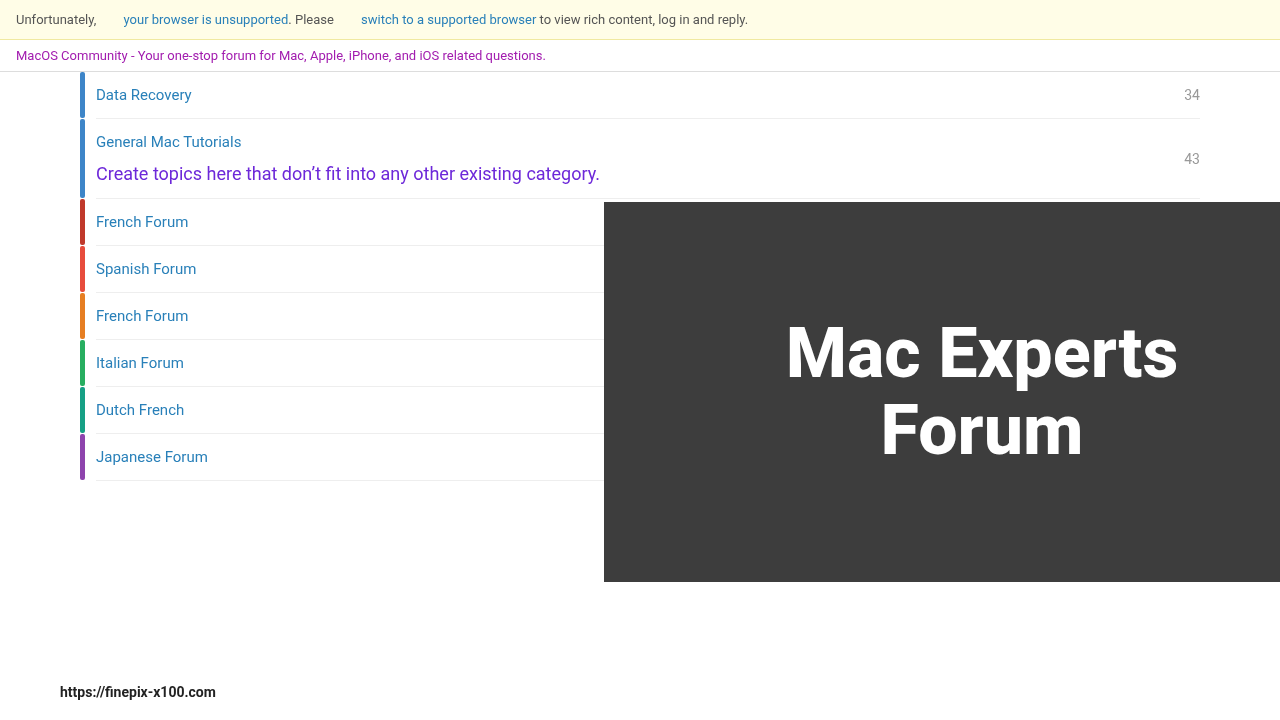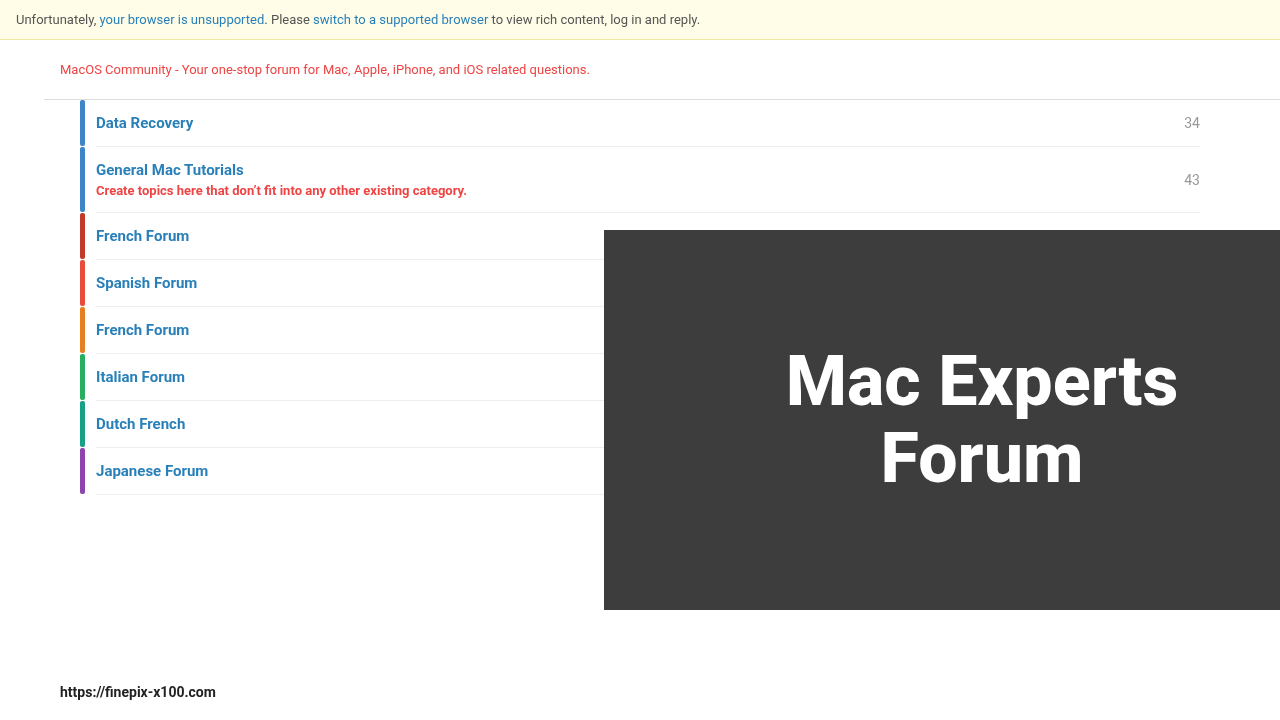--- a/index.html
+++ b/index.html
@@ -24,31 +24,31 @@
       background: #fffde7;
       padding: 12px 16px;
       font-size: 13px;
       color: #555;
       border-bottom: 1px solid #f0e9a0;
     }
 
     .warning-banner a {
       color: #2980b9;
       text-decoration: none;
+      margin-left: 24px;
     }
 
     
     .site-link {
-      padding: 22px 16px;
+      padding: 8px 16px;
       font-size: 13px;
-      color: #ef4444;
+      color: #a21caf;
       text-decoration: none;
       display: block;
       border-bottom: 1px solid #ddd;
-      margin-left: 44px;
     }
 
     
     .main-content {
       padding: 0 80px;
       position: relative;
     }
 
     
     .table-header {
@@ -67,42 +67,41 @@
       justify-content: space-between;
       padding: 14px 0;
       border-bottom: 1px solid #eee;
       position: relative;
     }
 
     .category-row .left {
       display: flex;
       align-items: flex-start;
       flex-direction: column;
-      font-weight: bold;
     }
 
     .category-bar {
       position: absolute;
       left: -16px;
       top: 0;
       bottom: 0;
       width: 5px;
       border-radius: 2px;
     }
 
     .category-link {
       color: #2980b9;
       text-decoration: none;
       font-size: 15px;
     }
 
     .category-desc {
-      color: #ef4444;
-      font-size: 13px;
-      margin-top: 4px;
+      color: #6d28d9;
+      font-size: 18px;
+      margin-top: 12px;
     }
 
     .topic-count {
       color: #999;
       font-size: 14px;
       min-width: 30px;
       text-align: right;
     }
 
     

